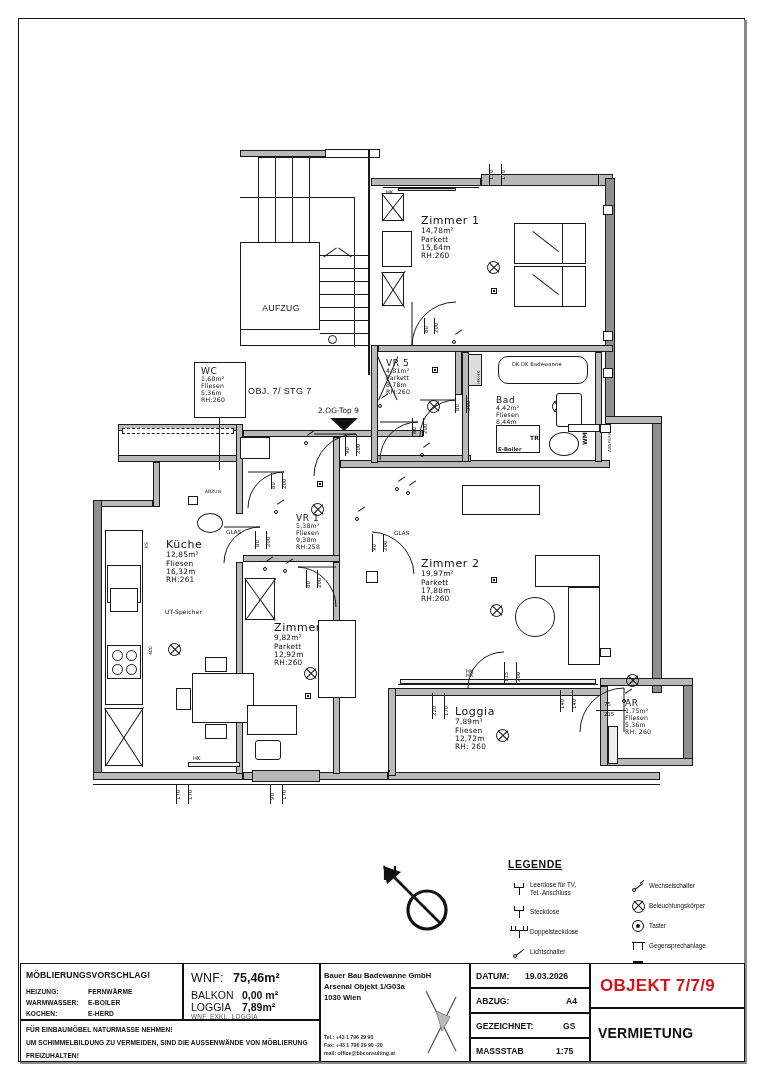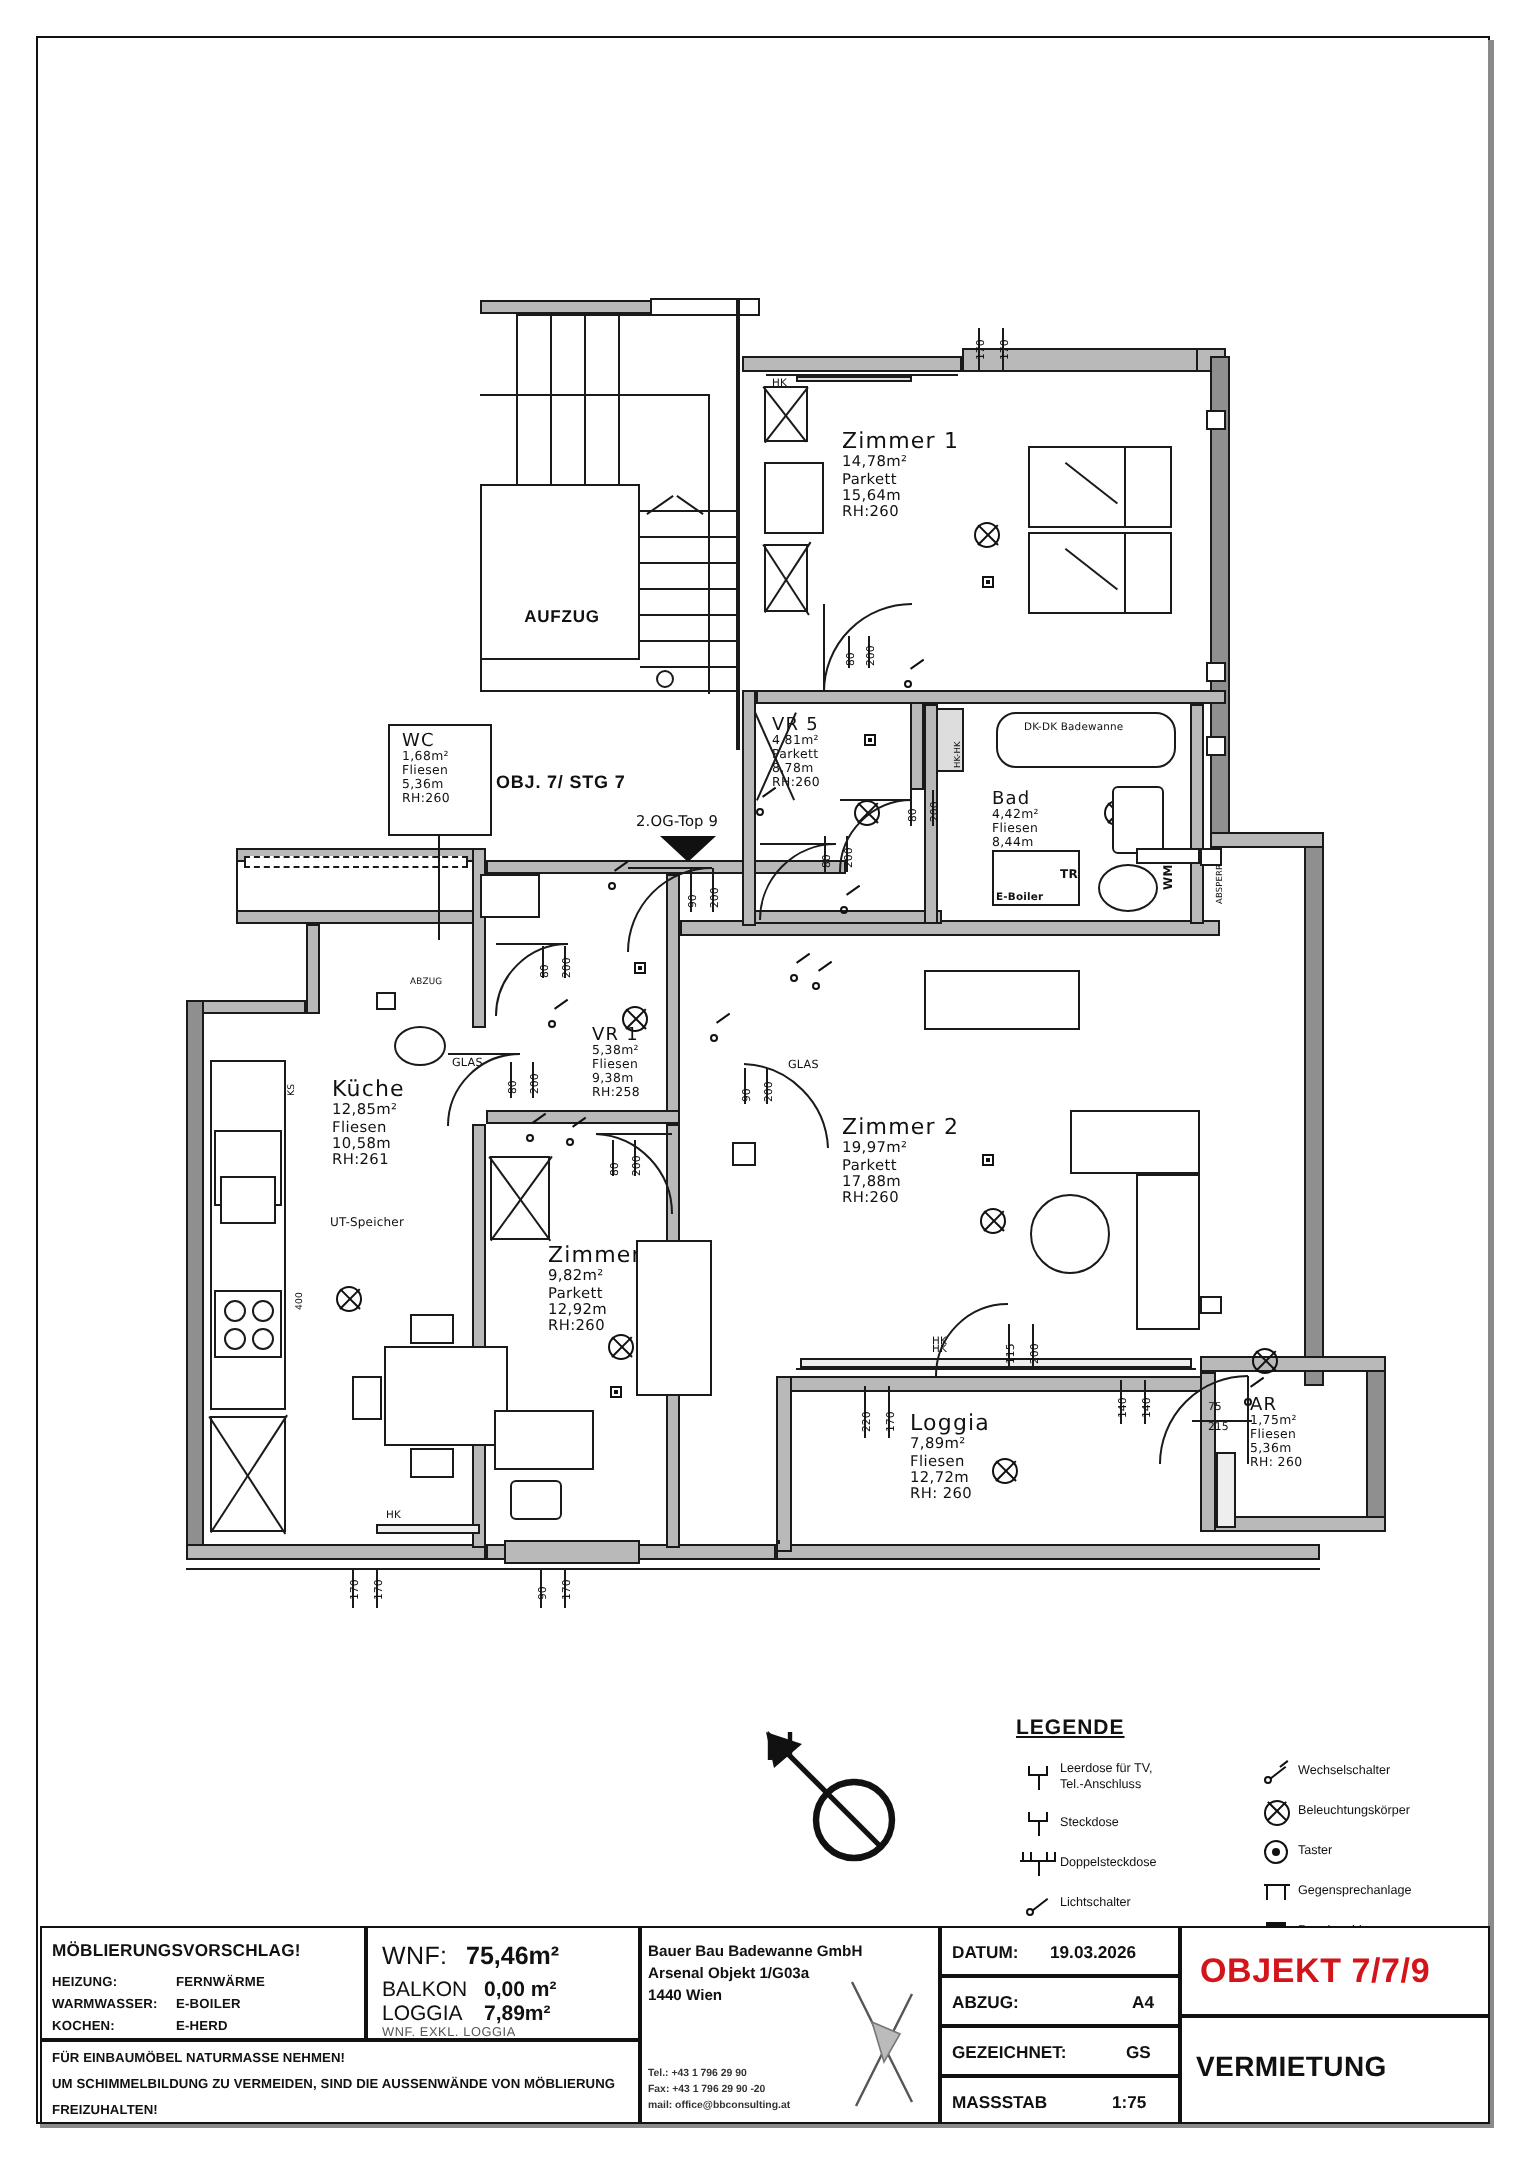--- a/index.html
+++ b/index.html
@@ -28,21 +28,21 @@
   .rlabel .rname{font-size:11px;letter-spacing:.6px;font-family:"DejaVu Sans",sans-serif;}
   .rlabel .rln{font-size:7.4px;font-family:"DejaVu Sans",sans-serif;letter-spacing:.2px;}
   .rlabel.small .rname{font-size:9px;}
   .rlabel.small .rln{font-size:6.2px;}
 
   .tinylabel{position:absolute;font-size:5.2px;font-family:"DejaVu Sans",sans-serif;color:#111;letter-spacing:.1px;}
   .tinylabel.rot{transform-origin:0 0;transform:rotate(-90deg);}
   .dimtxt{position:absolute;font-size:5.4px;font-family:"DejaVu Sans",sans-serif;color:#111;}
   .dimtxt.rot{transform-origin:0 0;transform:rotate(-90deg);}
 
-  .boldtxt{position:absolute;font-weight:bold;font-size:9px;letter-spacing:.4px;}
+  .boldtxt{position:absolute;font-weight:normal;font-size:9px;letter-spacing:.4px;}
 
   
   .sym{position:absolute;}
   .lamp{width:13px;height:13px;border:1.2px solid #111;border-radius:50%;box-sizing:border-box;}
   .lamp:before,.lamp:after{content:"";position:absolute;left:-1px;top:4.6px;width:14px;height:1.2px;background:#111;}
   .lamp:before{transform:rotate(45deg);}
   .lamp:after{transform:rotate(-45deg);}
   .smoke{width:6px;height:6px;background:#111;}
   .smoke:after{content:"";position:absolute;left:1.3px;top:1.3px;width:3.4px;height:3.4px;border:0.8px solid #fff;box-sizing:border-box;}
   .sw{width:10px;height:10px;}
@@ -375,21 +375,21 @@
     <div class="dimtxt rot" style="left:371px;top:551px;">90</div>
     <div class="dimtxt rot" style="left:382px;top:551px;">200</div>
     <svg style="position:absolute;left:370px;top:530px;width:46px;height:46px;">
         <path d="M2,2 A44,44 0 0 1 44,44" fill="none" stroke="#1a1a1a" stroke-width="1"></path>
       </svg>
 
     <div class="rlabel" style="left:166px;top:539px;">
       <div class="rname">Küche</div>
       <div class="rln">12,85m²</div>
       <div class="rln">Fliesen</div>
-      <div class="rln">10,58m</div>
+      <div class="rln">16,32m</div>
       <div class="rln">RH:261</div>
     </div>
     <div class="tinylabel" style="left:165px;top:608px;font-size:6px;">UT-Speicher</div>
     <div class="sym lamp" style="left:168px;top:643px;"></div>
 
     <div class="box" style="left:105px;top:530px;width:38px;height:175px;"></div>
     <div class="box" style="left:107px;top:565px;width:34px;height:38px;"></div>
     <div class="box" style="left:110px;top:588px;width:28px;height:24px;"></div>
     <div class="box" style="left:107px;top:645px;width:34px;height:34px;"></div>
     <div class="box" style="left:112px;top:650px;width:11px;height:11px;border-radius:50%;"></div>
@@ -638,21 +638,21 @@
     <div class="tb-txt wnf-val" style="left:213px;top:8px;text-align:right;">75,46m²</div>
     <div class="tb-txt wnf-lab2" style="left:171px;top:26px;">BALKON</div>
     <div class="tb-txt wnf-val2" style="left:222px;top:26px;">0,00 m²</div>
     <div class="tb-txt wnf-lab2" style="left:171px;top:38px;">LOGGIA</div>
     <div class="tb-txt wnf-val2" style="left:222px;top:38px;">7,89m²</div>
     <div class="tb-txt wnf-small" style="left:171px;top:50px;">WNF. EXKL. LOGGIA</div>
 
     <div class="tb" style="left:300px;top:0;width:150px;height:99px;"></div>
     <div class="tb-txt addr" style="left:304px;top:7px;">Bauer Bau Badewanne GmbH</div>
     <div class="tb-txt addr" style="left:304px;top:18px;">Arsenal Objekt 1/G03a</div>
-    <div class="tb-txt addr" style="left:304px;top:29px;">1440 Wien</div>
+    <div class="tb-txt addr" style="left:304px;top:29px;">1030 Wien</div>
     <div class="tb-txt contact" style="left:304px;top:70px;">Tel.: +43 1 796 29 90</div>
     <div class="tb-txt contact" style="left:304px;top:78px;">Fax: +43 1 796 29 90 -20</div>
     <div class="tb-txt contact" style="left:304px;top:86px;">mail: office@bbconsulting.at</div>
     <svg style="position:absolute;left:400px;top:24px;width:44px;height:72px;">
       <path d="M6,4 L36,64" stroke="#555" stroke-width="1.2" fill="none"></path>
       <path d="M36,10 L8,66" stroke="#555" stroke-width="1.2" fill="none"></path>
       <path d="M16,24 L30,30 L22,44 Z" fill="#bbb" stroke="#777" stroke-width="0.8"></path>
     </svg>
 
     <div class="tb" style="left:450px;top:0;width:120px;height:25px;"></div>

